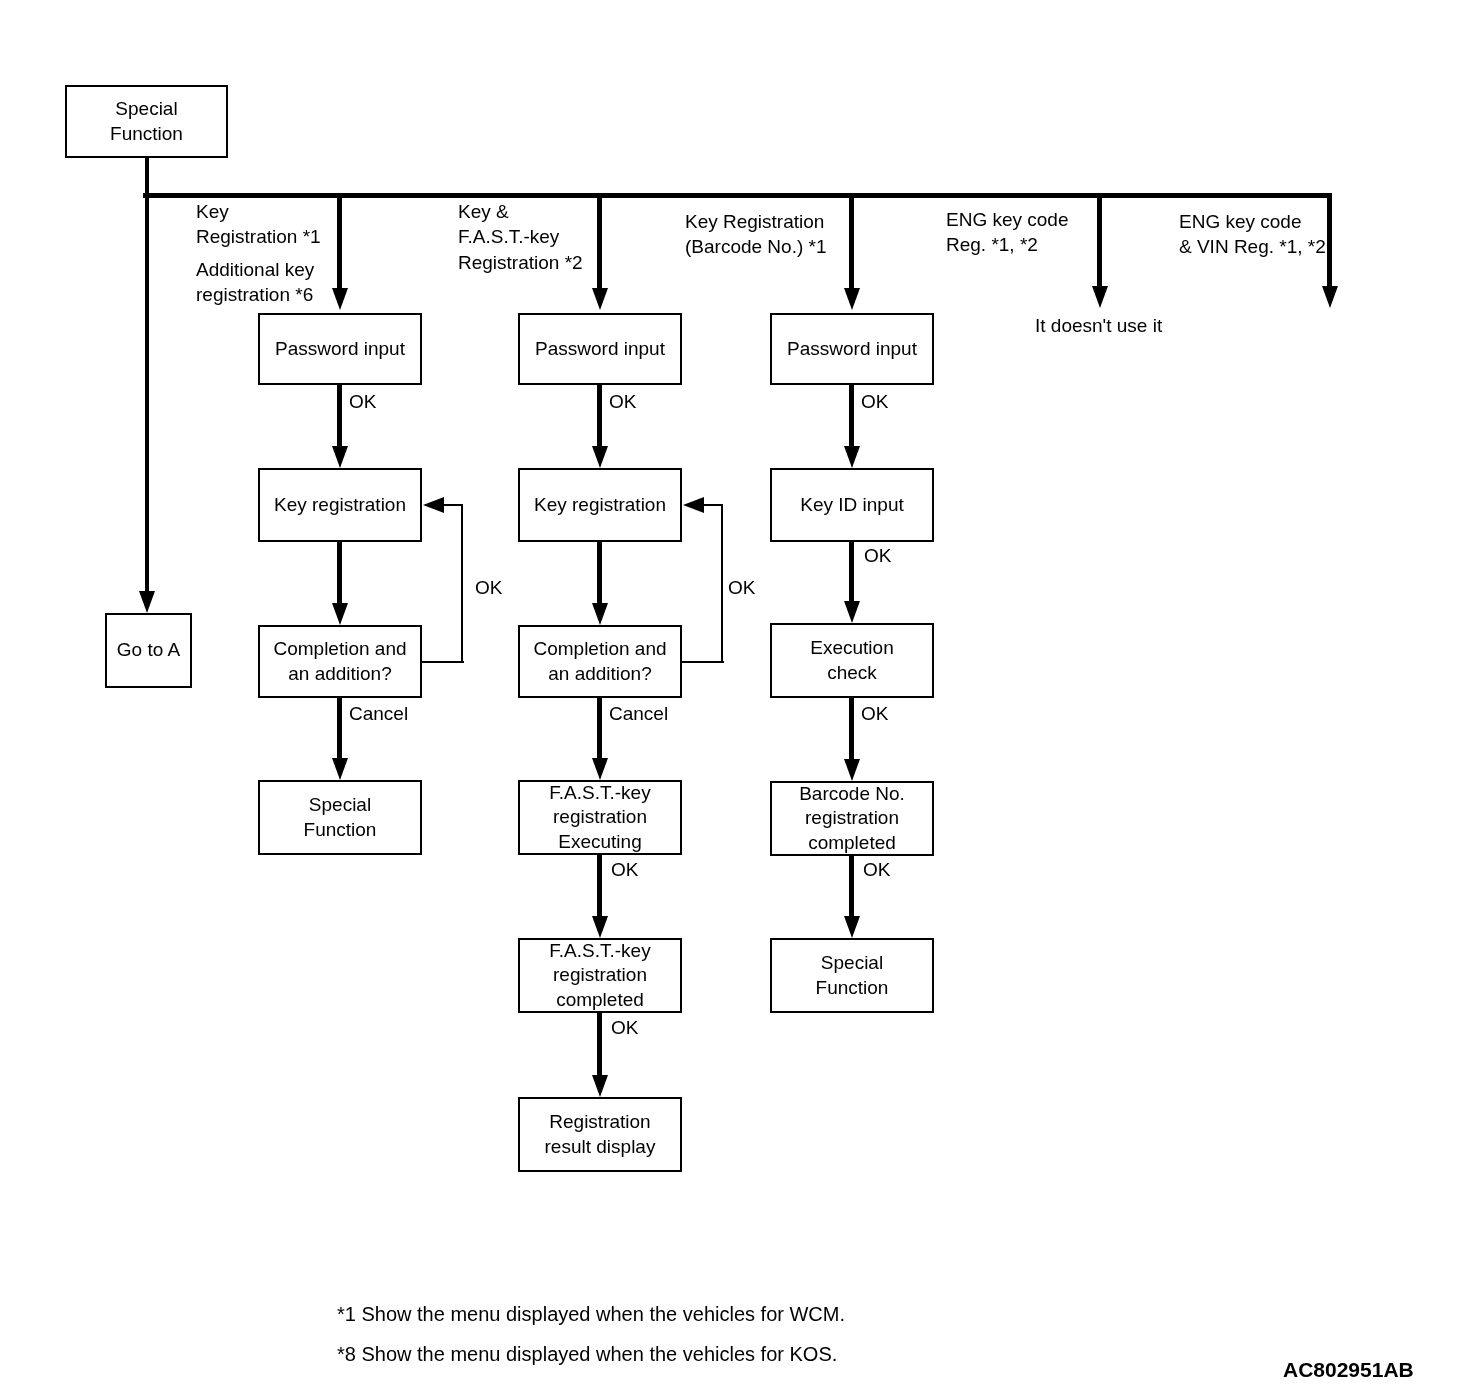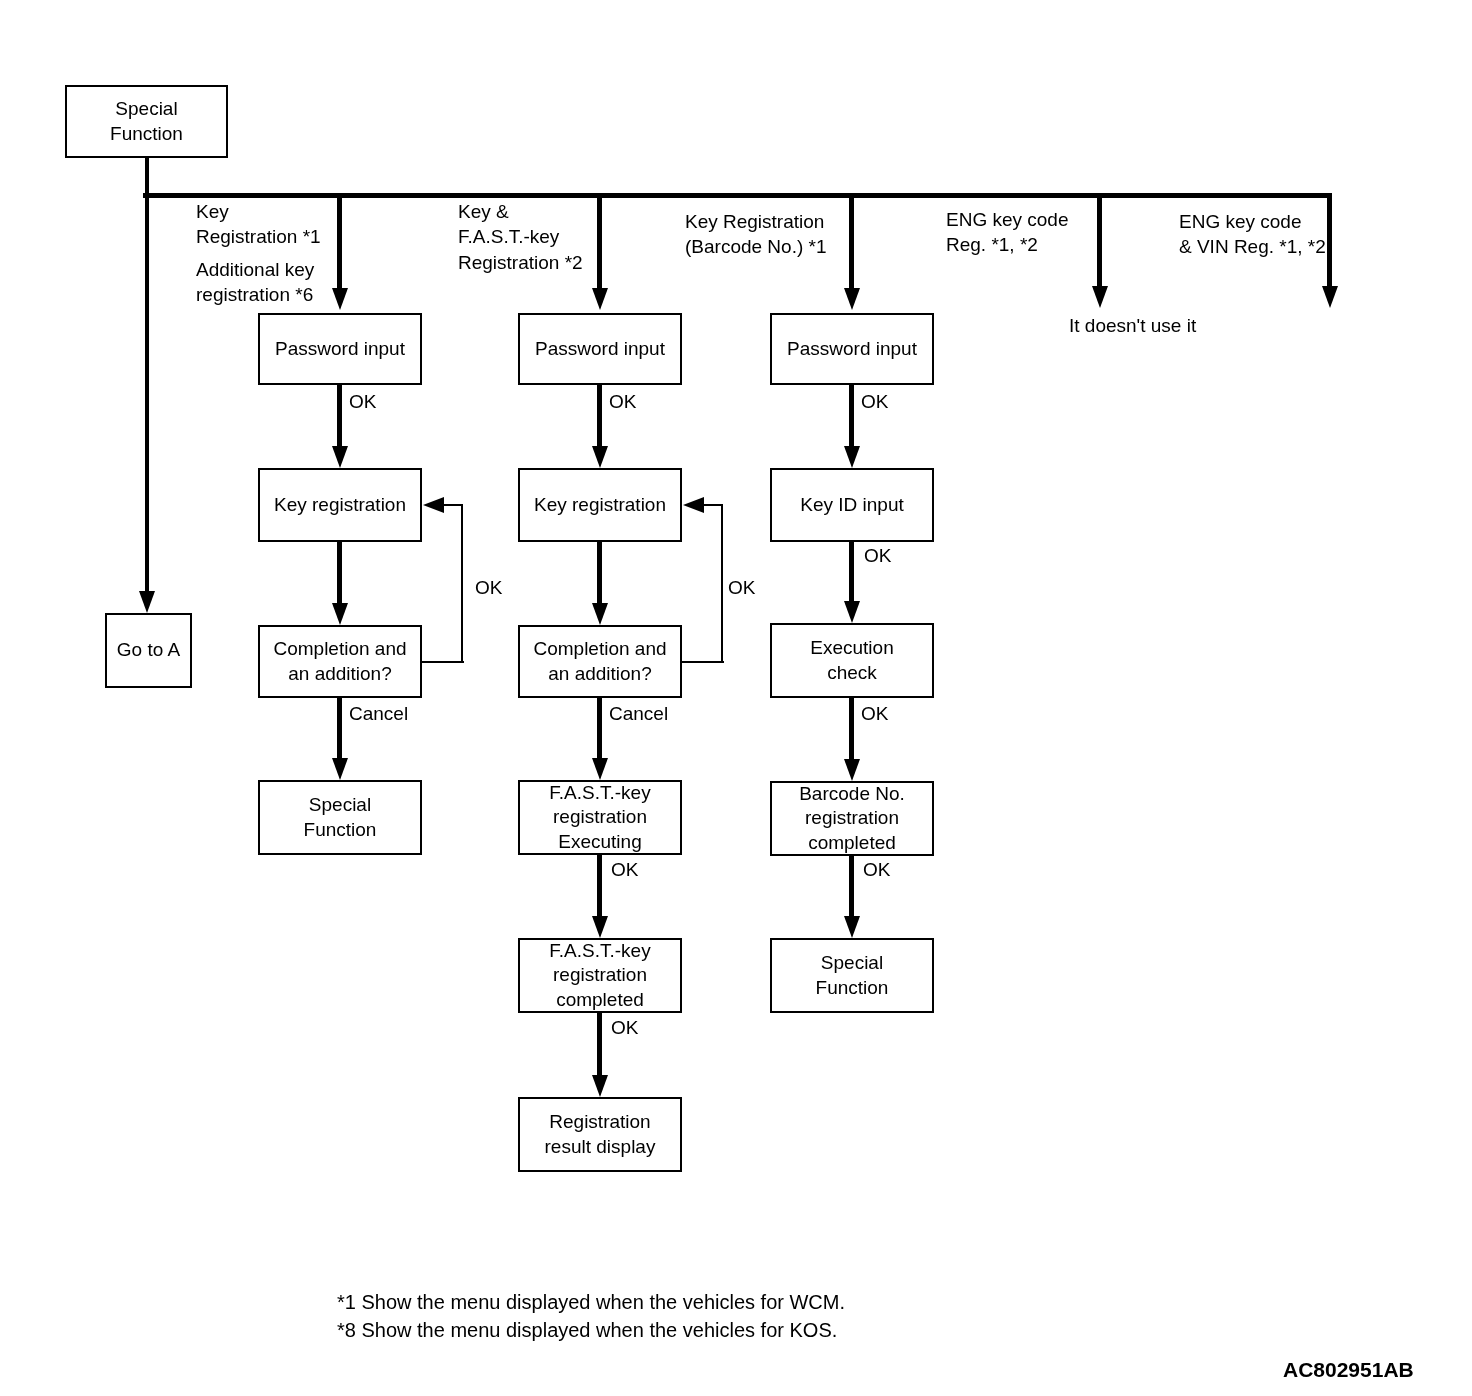--- a/index.html
+++ b/index.html
@@ -19,21 +19,21 @@
   .hline, .vline { position:absolute; background:#000; }
 
   .ah-down { position:absolute; width:0; height:0;
              border-left:8px solid transparent; border-right:8px solid transparent;
              border-top:22px solid #000; }
   .ah-left { position:absolute; width:0; height:0;
              border-top:8px solid transparent; border-bottom:8px solid transparent;
              border-right:21px solid #000; }
 
   .note { position:absolute; left:337px; top:1289px; font-size:20px; line-height:1.38; }
-  .note .nl { white-space:pre-line; }
+  .note .nl { white-space:pre-line;margin-top:12px; }
   .code { position:absolute; left:1283px; top:1358px; font-size:21px; font-weight:bold; }
 </style>
 </head>
 <body>
 
 <div id="stage">
 
 
   <div class="box" style="left:65px; top:85px; width:163px; height:73px;">
     <div class="txt">Special
@@ -187,21 +187,21 @@
   </div>
   <div class="vline" style="left:849px; top:856px; width:5px; height:60px;"></div>
   <div class="ah-down" style="left:844px; top:916px;"></div>
   <div class="edge" style="left:863px; top:859px;">OK</div>
 
   <div class="box" style="left:770px; top:938px; width:164px; height:75px;">
     <div class="txt">Special
 Function</div>
   </div>
 
-  <div class="term" style="left:1035px; top:313px;margin-left:34px;">It doesn't use it</div>
+  <div class="term" style="left:1035px; top:313px;">It doesn't use it</div>
 
   <div class="note">
     <div class="nl">*1 Show the menu displayed when the vehicles for WCM.</div>
     <div class="nl">*8 Show the menu displayed when the vehicles for KOS.</div>
   </div>
 
   <div class="code">AC802951AB</div>
 
 </div>
 

